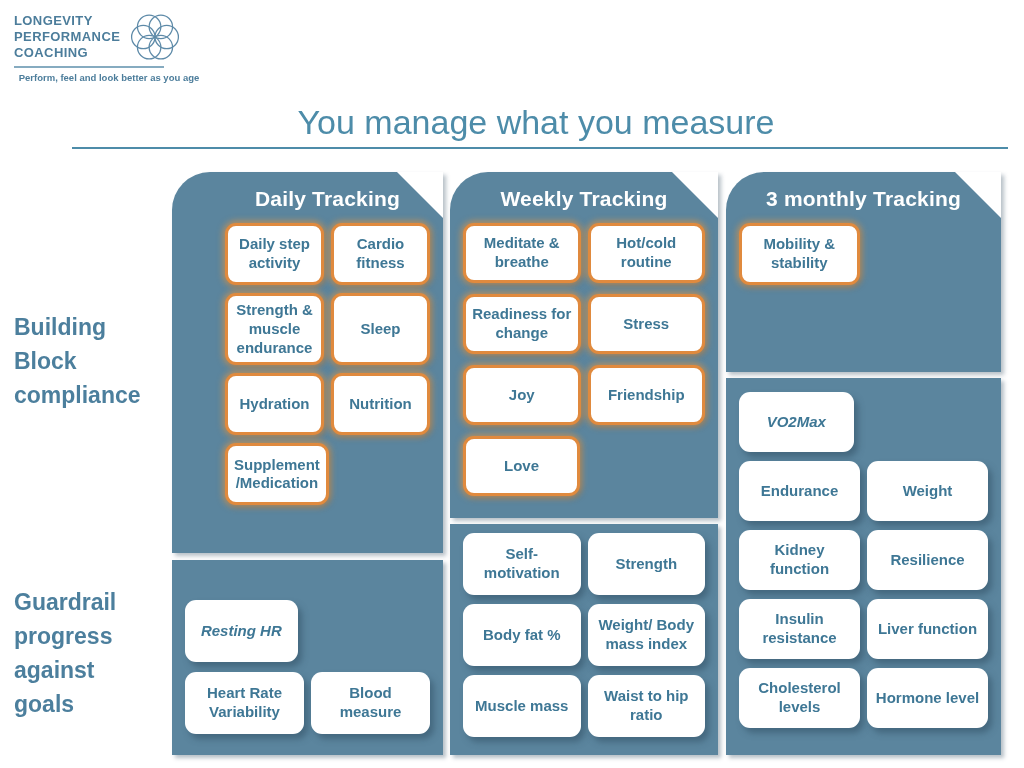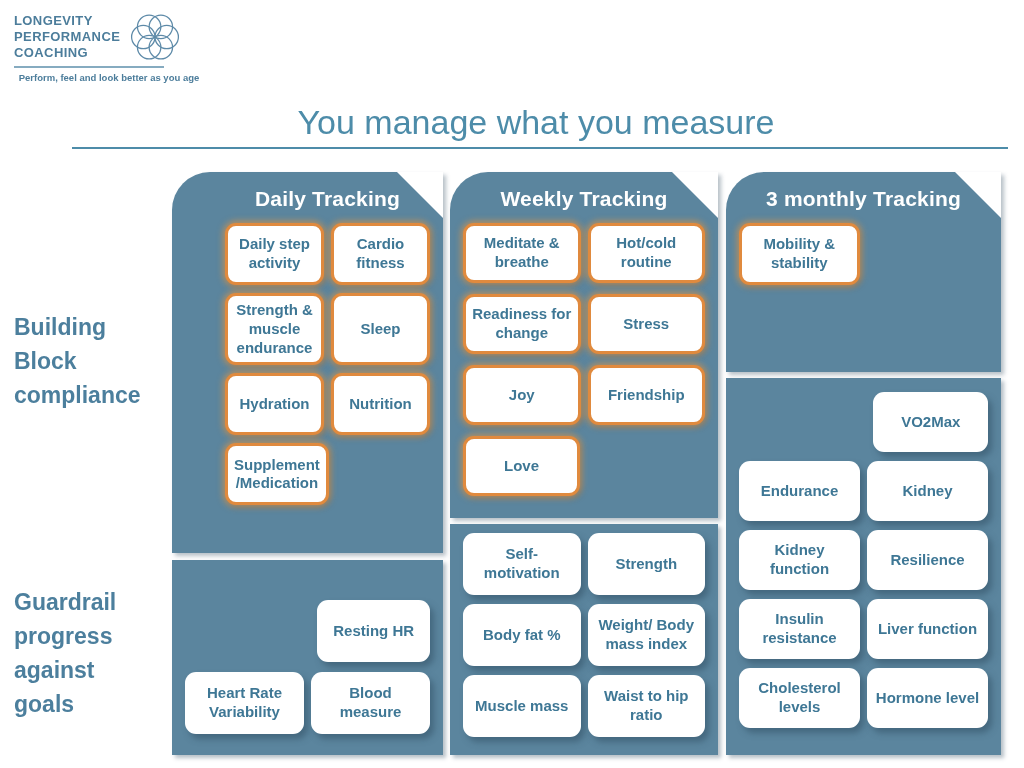--- a/index.html
+++ b/index.html
@@ -46,21 +46,21 @@
   .col-three  .panel.upper { height:200px; }
   .col-three  .panel.lower { top:206px; height:377px; }
 
   .panel-header { margin:15px 10px 0; text-align:center; color:#ffffff;
                   font-size:21px; font-weight:bold; letter-spacing:0.2px; }
 
   .rows { display:flex; flex-direction:column; padding:12px 13px 0; gap:8px; }
   .row  { display:flex; gap:7px; }
   .row .chip { flex:1; }
   .row.single .chip { flex:0 0 calc(50% - 4px); }
-  .row.center { justify-content:flex-end; }
+  .row.center { justify-content:flex-start;font-style:italic; }
   .row.center .chip { flex:0 0 46%; }
 
   .chip { background:#ffffff; border-radius:11px; min-height:62px; box-sizing:border-box;
           display:flex; align-items:center; justify-content:center; text-align:center;
           padding:5px 6px; color:#3e7795; font-weight:bold; font-size:15px; line-height:1.25; }
   .chip.orange { border:3px solid #e08a3e;
                  box-shadow:0 0 6px 2px rgba(233,150,62,0.65), 2px 3px 4px rgba(70,90,105,0.35); }
   .chip.plain  { box-shadow:4px 5px 6px rgba(45,75,95,0.5); }
 
   .col-weekly .panel.upper .rows { gap:11px; }
@@ -243,21 +243,21 @@
         <div class="row center">
           <div class="chip plain">
               <span>VO2Max</span>
             </div>
         </div>
         <div class="row">
           <div class="chip plain">
               <span>Endurance</span>
             </div>
           <div class="chip plain">
-              <span>Kidney</span>
+              <span>Weight</span>
             </div>
         </div>
         <div class="row">
           <div class="chip plain">
               <span>Kidney function</span>
             </div>
           <div class="chip plain">
               <span>Resilience</span>
             </div>
         </div>

